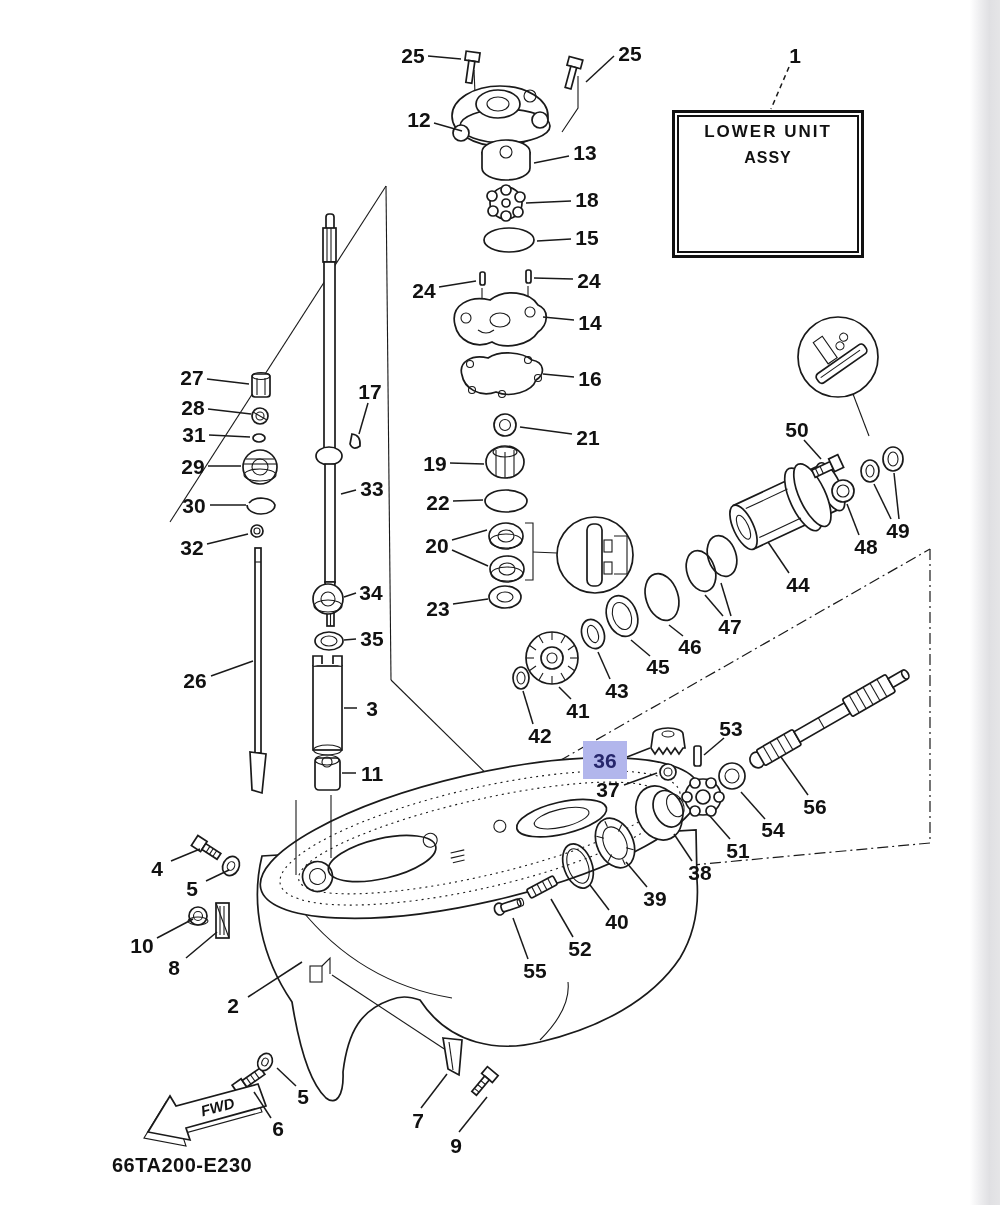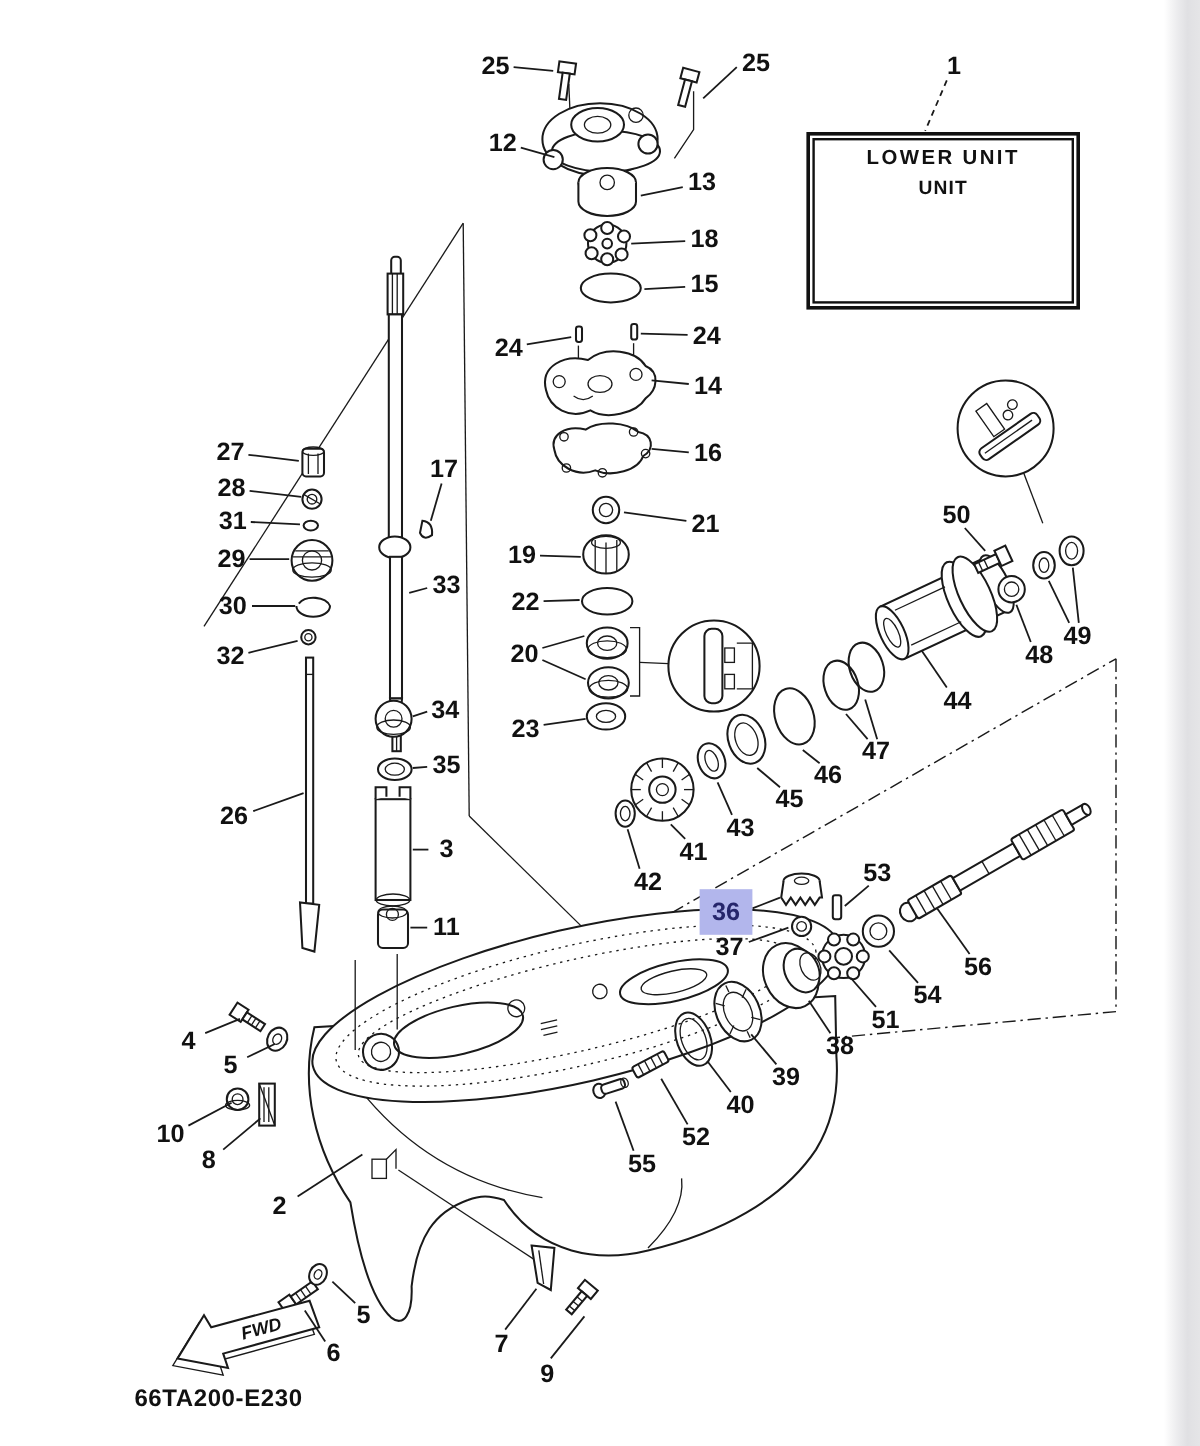--- a/index.html
+++ b/index.html
@@ -13,21 +13,21 @@
   .t{stroke-width:1.1;}
   .leader{stroke:#1a1a1a;stroke-width:1.5;fill:none;}
   .dashed{stroke-dasharray:5 4;}
   .dd{stroke-dasharray:11 4 2 4;stroke-width:1.2;}
   .dot{stroke-dasharray:2 4;stroke-width:1.1;}
   text.callout{font:bold 21px "Liberation Sans",sans-serif;fill:#111;
     text-anchor:middle;dominant-baseline:central;}
   text.callout.hl{fill:#26266b;}
   .codeText{font:bold 20px "Liberation Sans",sans-serif;fill:#111;letter-spacing:.5px;}
   .fwdText{font:italic bold 15px "Liberation Sans",sans-serif;fill:#111;}
-  #infoBox{position:absolute;left:672px;top:110px;width:228px;height:148px;
+  #infoBox{position:absolute;left:672px;top:110px;width:192px;height:148px;
     border:3px solid #111;background:#fff;box-sizing:border-box;padding:2px;}
   #infoBoxInner{border:2px solid #111;width:100%;height:100%;box-sizing:border-box;
     font-weight:bold;color:#111;overflow:hidden;}
   .ibTitle{text-align:center;font-size:17px;letter-spacing:2px;margin-top:5px;}
   .ibAssy{text-align:center;font-size:16px;letter-spacing:1px;margin-top:7px;}
   .ibRefs{margin-top:6px;}
   .ibLine{font-size:13.5px;line-height:18px;}
 </style>
 </head>
 <body>
@@ -510,16 +510,16 @@
         <line x1="528" y1="959" x2="513" y2="918" class="leader"></line>
         <text x="535" y="970" class="callout">55</text>
         <line x1="808" y1="795" x2="781" y2="757" class="leader"></line>
         <text x="815" y="806" class="callout">56</text>
       </g>
   </svg>
 
   <div id="infoBox">
     <div id="infoBoxInner">
       <div class="ibTitle">LOWER UNIT</div>
-      <div class="ibAssy">UNIT</div>
+      <div class="ibAssy">ASSY</div>
     </div>
   </div>
 </div>
 
 </body></html>

